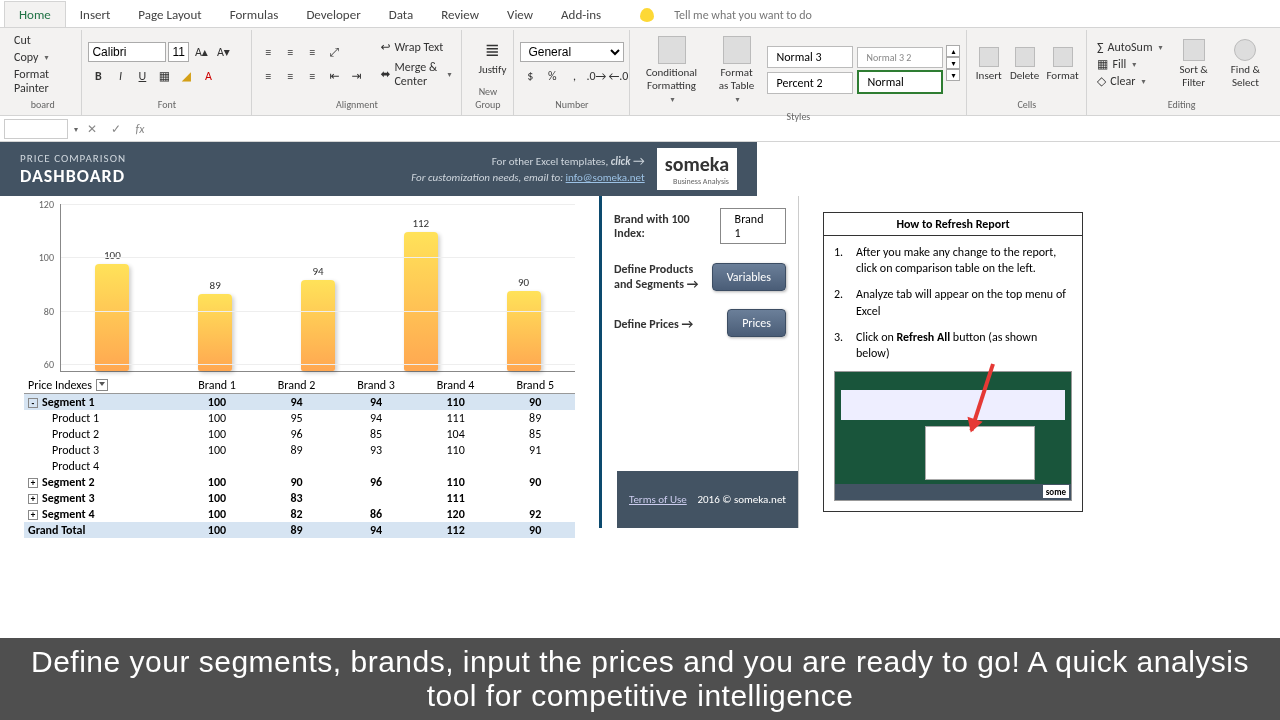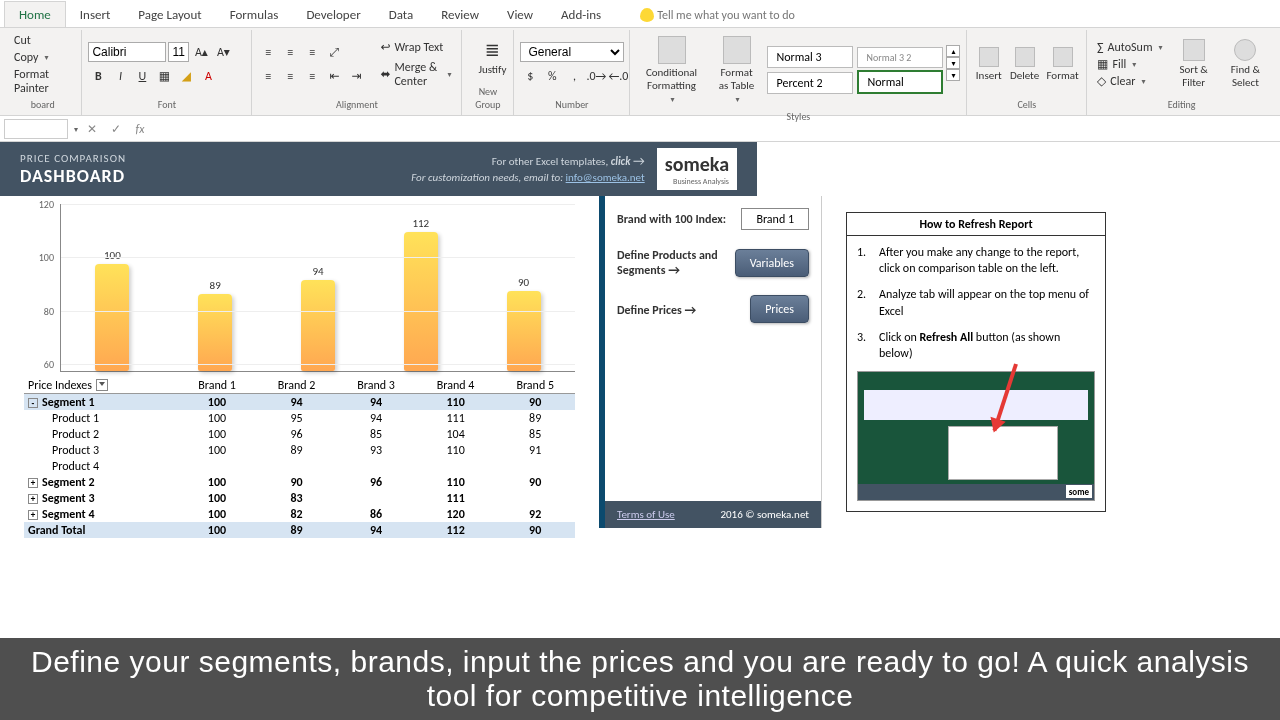--- a/index.html
+++ b/index.html
@@ -2,21 +2,21 @@
 <html><head>
 <meta charset="utf-8">
 <style>
 * { box-sizing: border-box; margin: 0; padding: 0; }
 body { font-family: "Segoe UI", Calibri, sans-serif; font-size: 12px; background: #fff; width: 1280px; height: 720px; overflow: hidden; }
 
 
 .tabs { display: flex; background: #fff; border-bottom: 1px solid #d4d4d4; height: 28px; align-items: flex-end; padding-left: 4px; }
 .tab { padding: 5px 14px; color: #444; cursor: pointer; font-size: 13px; }
 .tab.active { background: #f3f2f1; border: 1px solid #d4d4d4; border-bottom: none; color: #217346; }
-.tell-me { margin-left: 20px; color: #777; display: flex; align-items: flex-end; gap: 3px; padding: 5px; }
+.tell-me { margin-left: 20px; color: #777; display: flex; align-items: flex-end; gap: 20px; padding: 5px; }
 .bulb { width: 14px; height: 14px; background: #fdd835; border-radius: 50% 50% 50% 50% / 60% 60% 40% 40%; position: relative; }
 
 
 .ribbon { display: flex; background: #f3f2f1; height: 88px; border-bottom: 1px solid #d4d4d4; padding: 2px 4px 0 4px; }
 .group { display: flex; flex-direction: column; justify-content: space-between; border-right: 1px solid #d4d4d4; padding: 2px 6px; position: relative; }
 .group-label { font-size: 10px; color: #666; text-align: center; padding: 2px 0; }
 .group-body { display: flex; gap: 4px; flex: 1; align-items: center; }
 .stack { display: flex; flex-direction: column; gap: 1px; font-size: 12px; color: #333; }
 .stack .item { padding: 1px 4px; cursor: pointer; display:flex; align-items:center; gap:4px;}
 .btn-sm { width: 20px; height: 20px; display: inline-flex; align-items: center; justify-content: center; border: 1px solid transparent; cursor: pointer; font-size: 12px; }
@@ -42,21 +42,21 @@
 .dash-head .title2 { font-size:18px; font-weight:bold; letter-spacing:1px;}
 .dash-head .right { display:flex; align-items:center; gap:12px;}
 .templates { font-size:11px; color:#cfd6dd; text-align:right; line-height:1.4;}
 .templates a { color:#9cc2e5; text-decoration:underline; }
 .logo { background:#fff; padding:4px 8px; font-weight:bold; font-size:20px; color:#333; display:flex;flex-direction:column;align-items:flex-end;}
 .logo span.sub{font-size:8px;font-weight:normal;color:#666;}
 
 
 .content { display:flex; gap:24px; padding:0;}
 .col-left { width:575px; padding: 8px 0 0 24px;}
-.col-mid { width:223px; background:#fff; border-left:6px solid #0c4a6e; border-right:1px solid #ccc; padding:12px 12px; position:relative;}
+.col-mid { width:200px; background:#fff; border-left:3px solid #0c4a6e; border-right:1px solid #ccc; padding:12px 12px; position:relative;}
 .col-right { width:280px; padding:16px 0 0 0;}
 
 
 .chart { height:168px; display:flex; position:relative; padding-left:36px;}
 .yaxis { position:absolute; left:0; top:0; width:36px; height:100%; border:none;}
 .yaxis div { position:absolute; right:6px; font-size:10px; color:#666; transform:translateY(-50%);}
 .plot { flex:1; position:relative; border-left:1px solid #888; border-bottom:1px solid #888;}
 .grid { position:absolute; left:0; right:0; border-top:1px solid #eee;}
 .bars { position:absolute; left:0; right:0; bottom:0; top:0; display:flex; justify-content:space-around; align-items:flex-end;}
 .bar-wrap { width:18%; display:flex; flex-direction:column; align-items:center;}
@@ -74,21 +74,21 @@
 .exp { display:inline-block; width:10px; height:10px; border:1px solid #888; line-height:8px; text-align:center; font-size:9px; margin-right:4px; cursor:pointer;}
 .filter { display:inline-block; width:12px;height:12px;border:1px solid #888;margin-left:4px;position:relative;top:2px;}
 .filter::before{content:"";position:absolute;left:2px;top:2px;width:0;height:0;border-left:3px solid transparent;border-right:3px solid transparent;border-top:4px solid #555;}
 
 
 .mid-row { display:flex; align-items:center; justify-content:space-between; margin-bottom:18px;}
 .mid-lbl { font-weight:bold; font-size:12px; color:#333; max-width:120px;}
 .index-box { border:1px solid #888; padding:3px 14px; background:#fff; font-size:12px;}
 .pill-btn { background:linear-gradient(180deg,#6b7f99,#4a5d77); color:#fff; padding:6px 14px; border-radius:4px; font-size:12px; cursor:pointer; border:1px solid #3c4d63; box-shadow:1px 1px 3px rgba(0,0,0,0.3);}
 .arrow { font-size:13px;}
-.mid-footer { position:absolute; bottom:0; left:0; right:0; background:#435363; color:#fff; font-size:11px; display:flex; justify-content:space-between; padding:7px 12px;}
+.mid-footer { position:absolute; bottom:0; left:15px; right:0; background:#435363; color:#fff; font-size:11px; display:flex; justify-content:space-between; padding:22px 12px;}
 .mid-footer a { color:#cce; text-decoration:underline;}
 
 
 .how-box { border:1px solid #333; width:260px;}
 .how-title { text-align:center; font-weight:bold; font-size:12px; padding:4px; border-bottom:1px solid #333; background:#fff;}
 .how-body { padding:8px 10px 10px 10px; font-size:12px;}
 .how-step { display:flex; gap:8px; margin-bottom:10px; line-height:1.35;}
 .how-step .num { min-width:14px;}
 .screenshot { height:130px; background:#19553b; position:relative; margin-top:4px; border:1px solid #999;}
 .screenshot .toolbar{position:absolute;top:18px;left:6px;right:6px;height:30px;background:#eef;}

